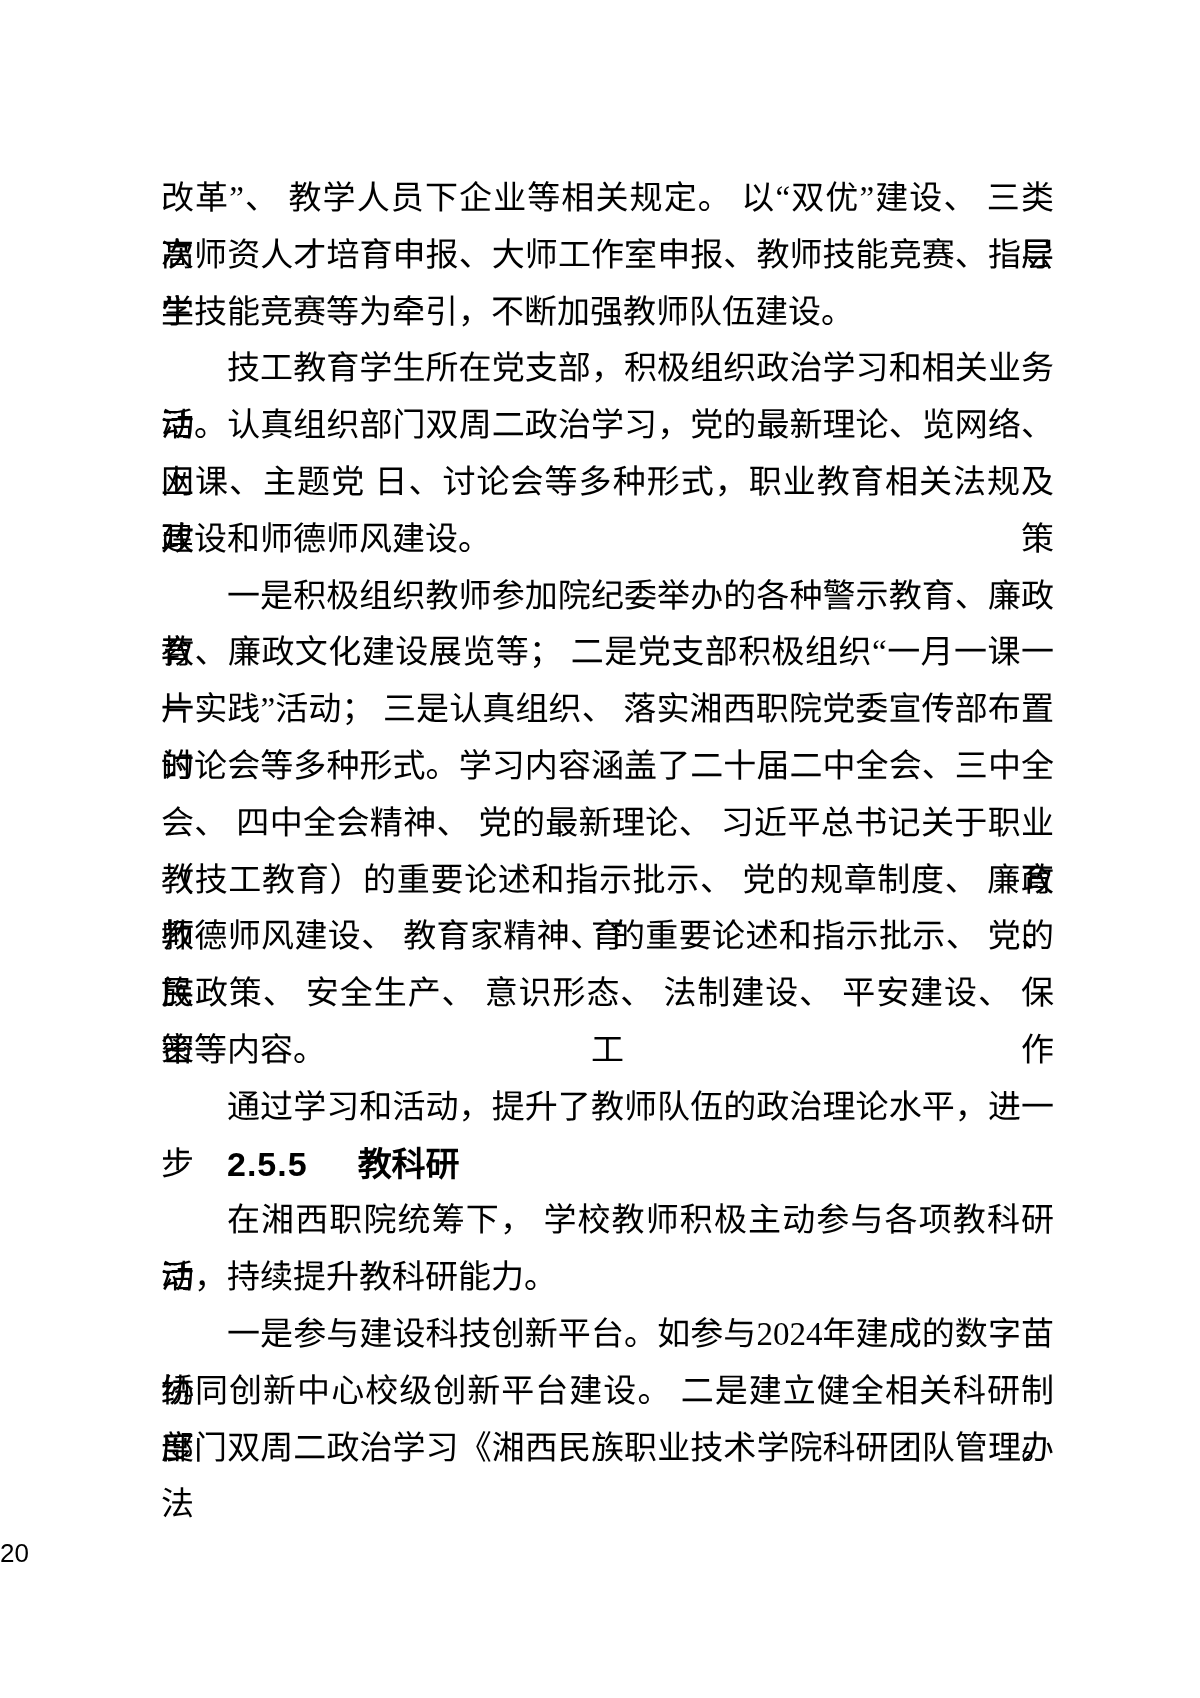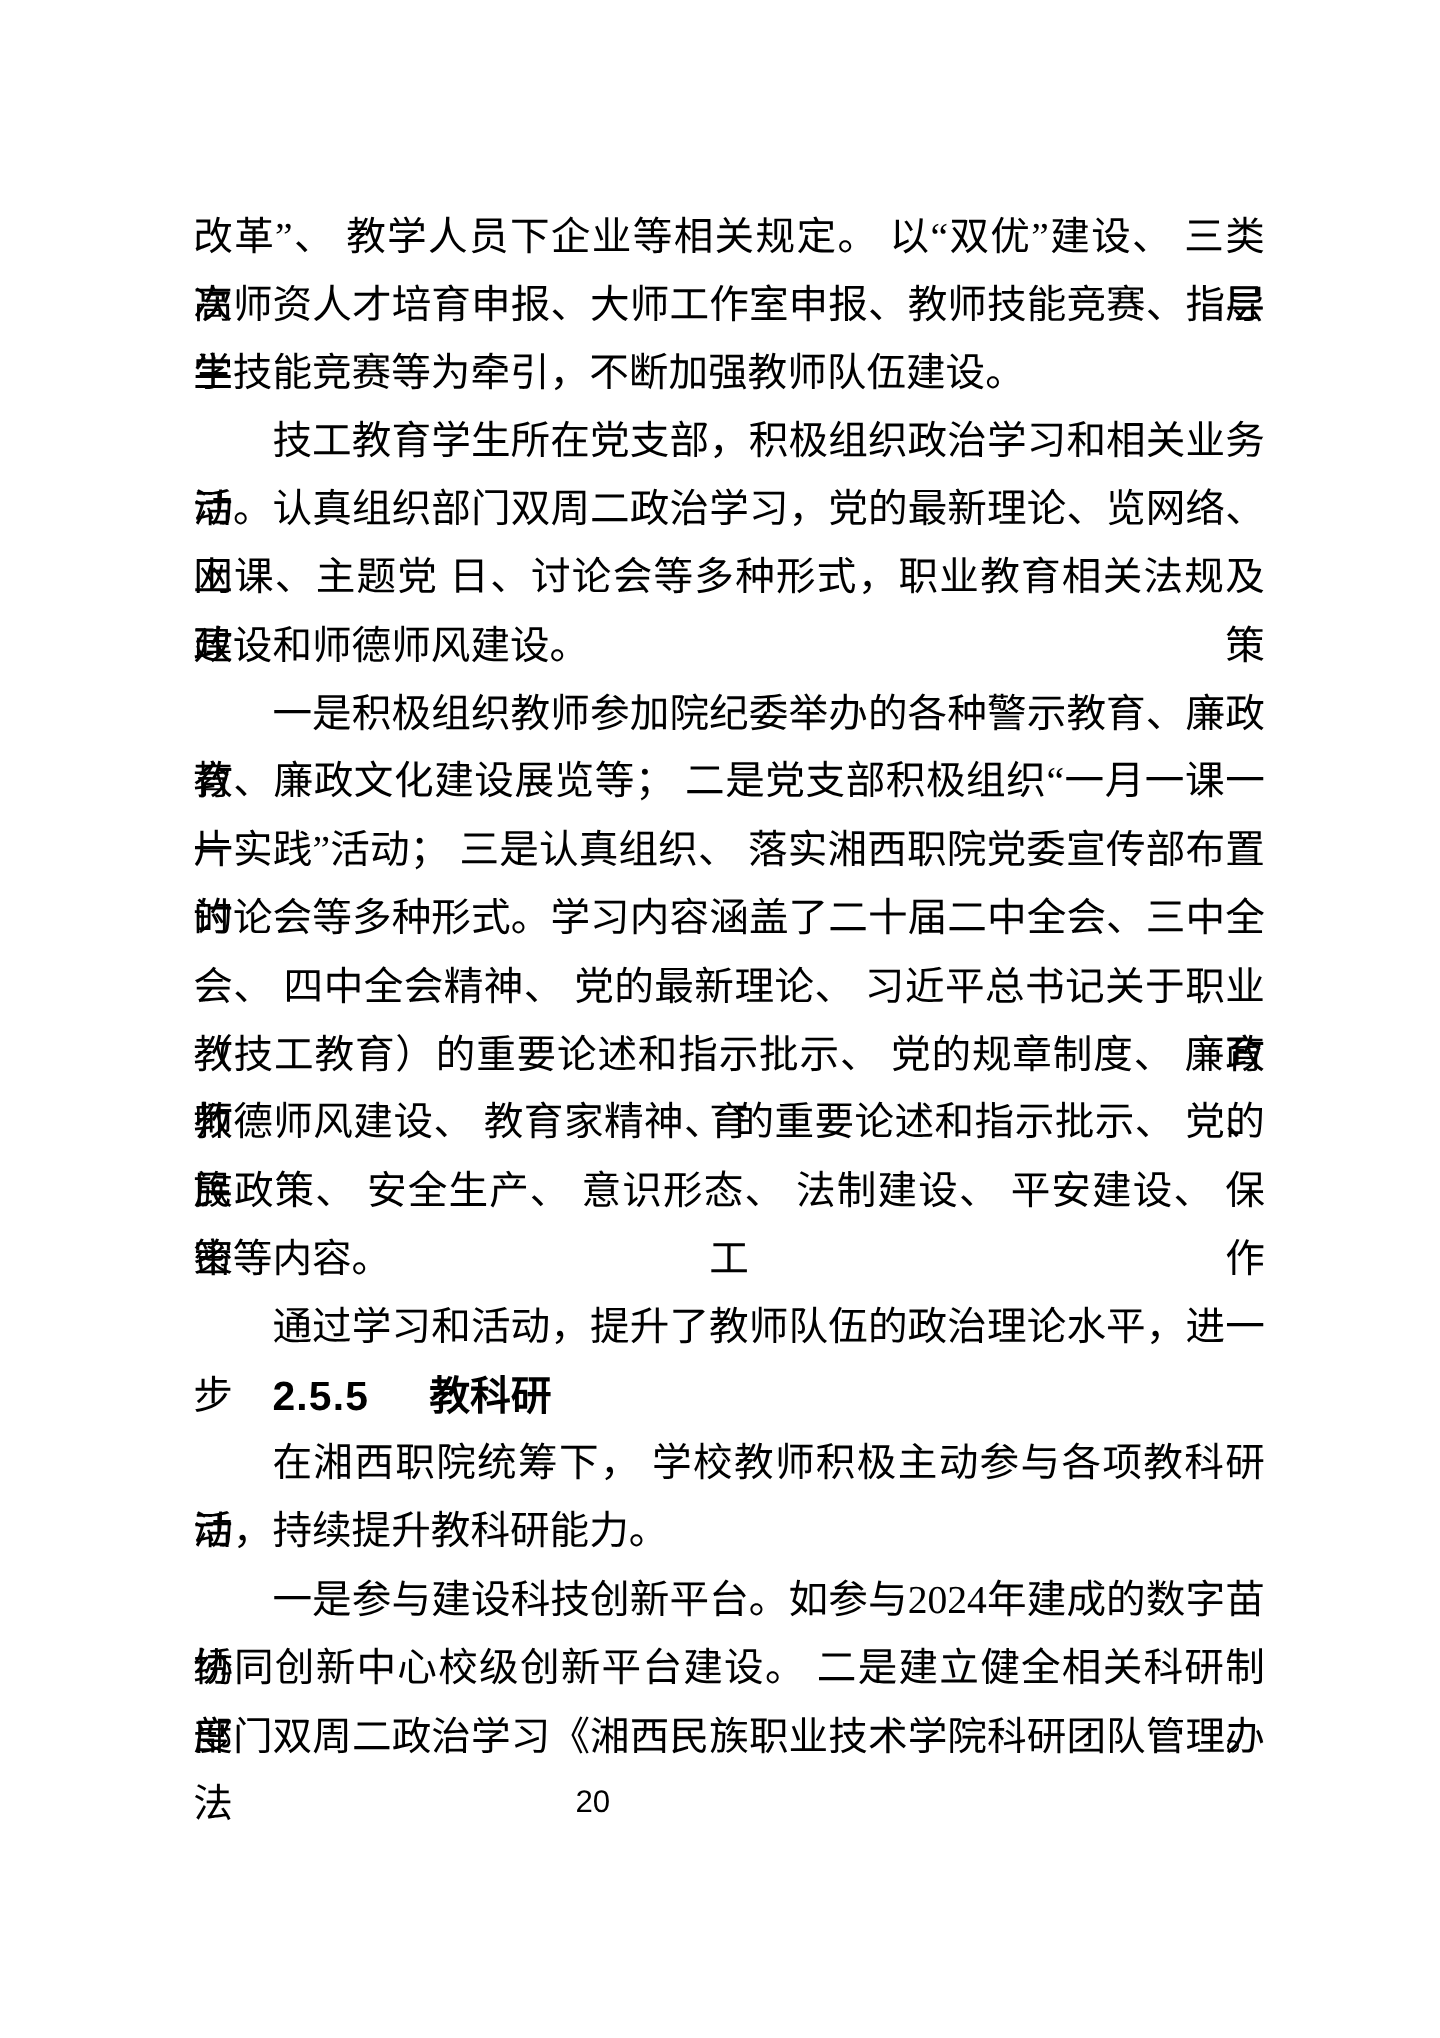--- a/index.html
+++ b/index.html
@@ -53,23 +53,22 @@
     letter-spacing: 1px;
   }
   .h-title {
     margin-left: 50px;
     font-weight: 700;
     margin-top: 28px;
   }
   .footer {
     position: absolute;
     left: 0;
-    top: 1486px;
+    top: 1538px;
     width: 988px;
-    text-align: center;
     font-size: 26px;
     line-height: 30px;
     font-family: "Liberation Sans", sans-serif;
     color: #000000;
   }
 </style>
 </head>
 <body>
 
 <div class="page">

